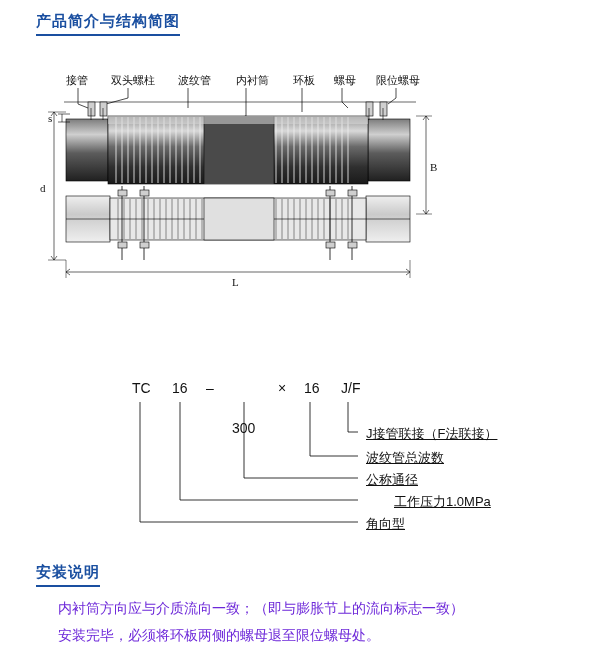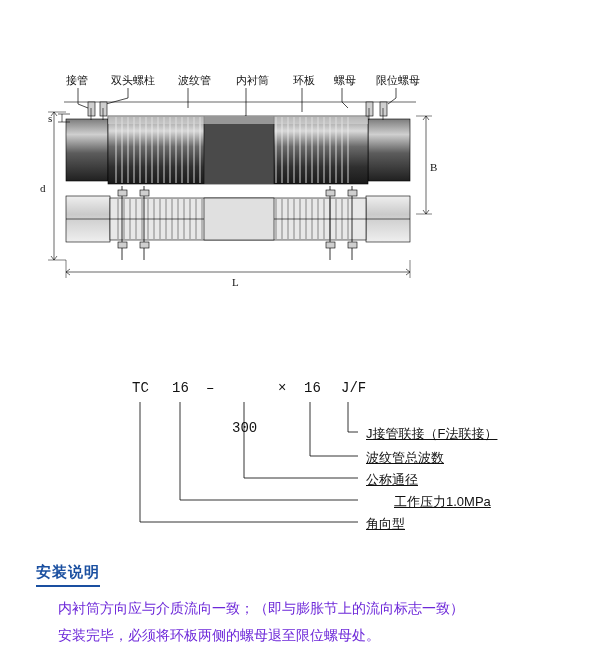--- a/index.html
+++ b/index.html
@@ -64,21 +64,21 @@
   
   #code-block {
     position: absolute;
     left: 36px;
     top: 380px;
     width: 528px;
     height: 165px;
   }
   .code-token {
     position: absolute;
-    font-family: Liberation Mono, monospace;
+    font-family: Liberation Sans, sans-serif;
     font-size: 14px;
     color: #111;
     white-space: nowrap;
   }
   .leg-text {
     position: absolute;
     font-family: "Liberation Sans", sans-serif;
     font-size: 13px;
     color: #111;
     white-space: nowrap;
@@ -100,20 +100,21 @@
     line-height: 1.5;
     white-space: nowrap;
   }
 </style>
 </head>
 <body>
 
 <div class="page">
 
   <div class="section-title" id="title-1">
+    <span>产品简介与结构简图</span>
     <span class="underline"></span>
   </div>
 
   <div id="diagram">
     <svg width="528" height="230" viewBox="0 0 528 230" xmlns="http://www.w3.org/2000/svg">
       <defs>
         <linearGradient id="bodyGrad" x1="0" y1="0" x2="0" y2="1">
           <stop offset="0%" stop-color="#8d8d8d"></stop>
           <stop offset="22%" stop-color="#d9d9d9"></stop>
           <stop offset="45%" stop-color="#6a6a6a"></stop>

